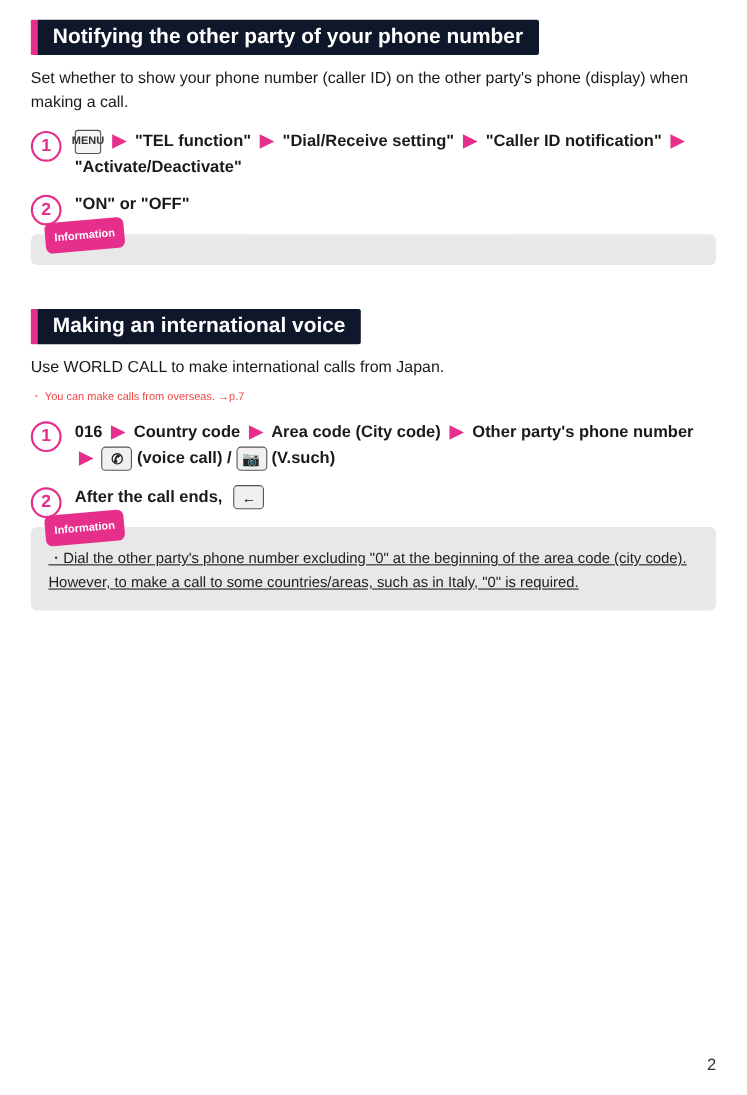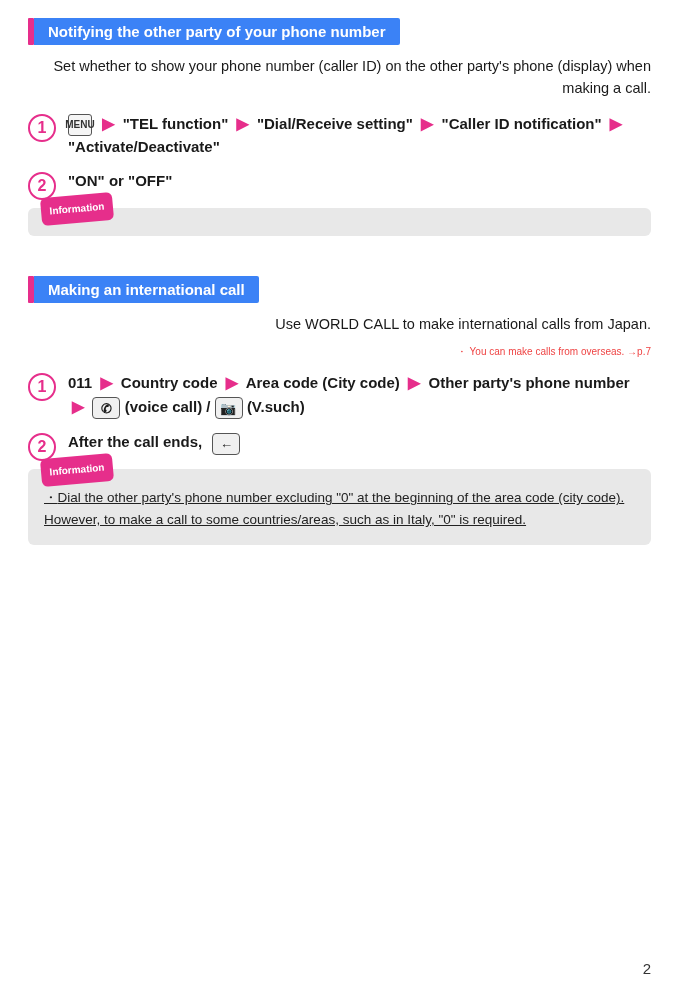--- a/index.html
+++ b/index.html
@@ -21,34 +21,33 @@
       margin-bottom: 10px;
     }
     .section-header-bar {
       width: 6px;
       background: #e62e8b;
       align-self: stretch;
       margin-right: 0;
       border-radius: 1px;
     }
     .section-header-text {
-      background: #3b82f6;
+      background: #0f172a;
       color: #fff;
       font-weight: bold;
-      font-size: 15px;
+      font-size: 19px;
       padding: 5px 14px;
       border-radius: 0 2px 2px 0;
     }
 
     
     .body-text {
       font-size: 14.5px;
       line-height: 1.55;
       margin-bottom: 8px;
-      text-align: right;
     }
     .body-text-small {
       font-size: 10px;
       color: #ef4444;
     }
 
     
     .step-row {
       display: flex;
       align-items: flex-start;
@@ -177,30 +176,30 @@
       </svg>
     </div>
   </div>
 </div>
 
 <div class="section-gap"></div>
 
 <div>
   <div class="section-header">
     <div class="section-header-bar"></div>
-    <div class="section-header-text">Making an international call</div>
+    <div class="section-header-text">Making an international voice</div>
   </div>
 
   <p class="body-text">Use WORLD CALL to make international calls from Japan.</p>
   <p class="body-text body-text-small">・ You can make calls from overseas. →p.7</p>
 
   <div class="step-row">
     <div class="step-circle">1</div>
     <div class="step-content">
-      <span>011</span>
+      <span>016</span>
       <span class="arrow">▶</span>
       <span>Country code</span>
       <span class="arrow">▶</span>
       <span>Area code (City code)</span>
       <span class="arrow">▶</span>
       <span>Other party's phone number</span>
       <span class="arrow">▶</span>
       
       <span class="icon-box" title="voice call">✆</span>
       <span> (voice call) / </span>

